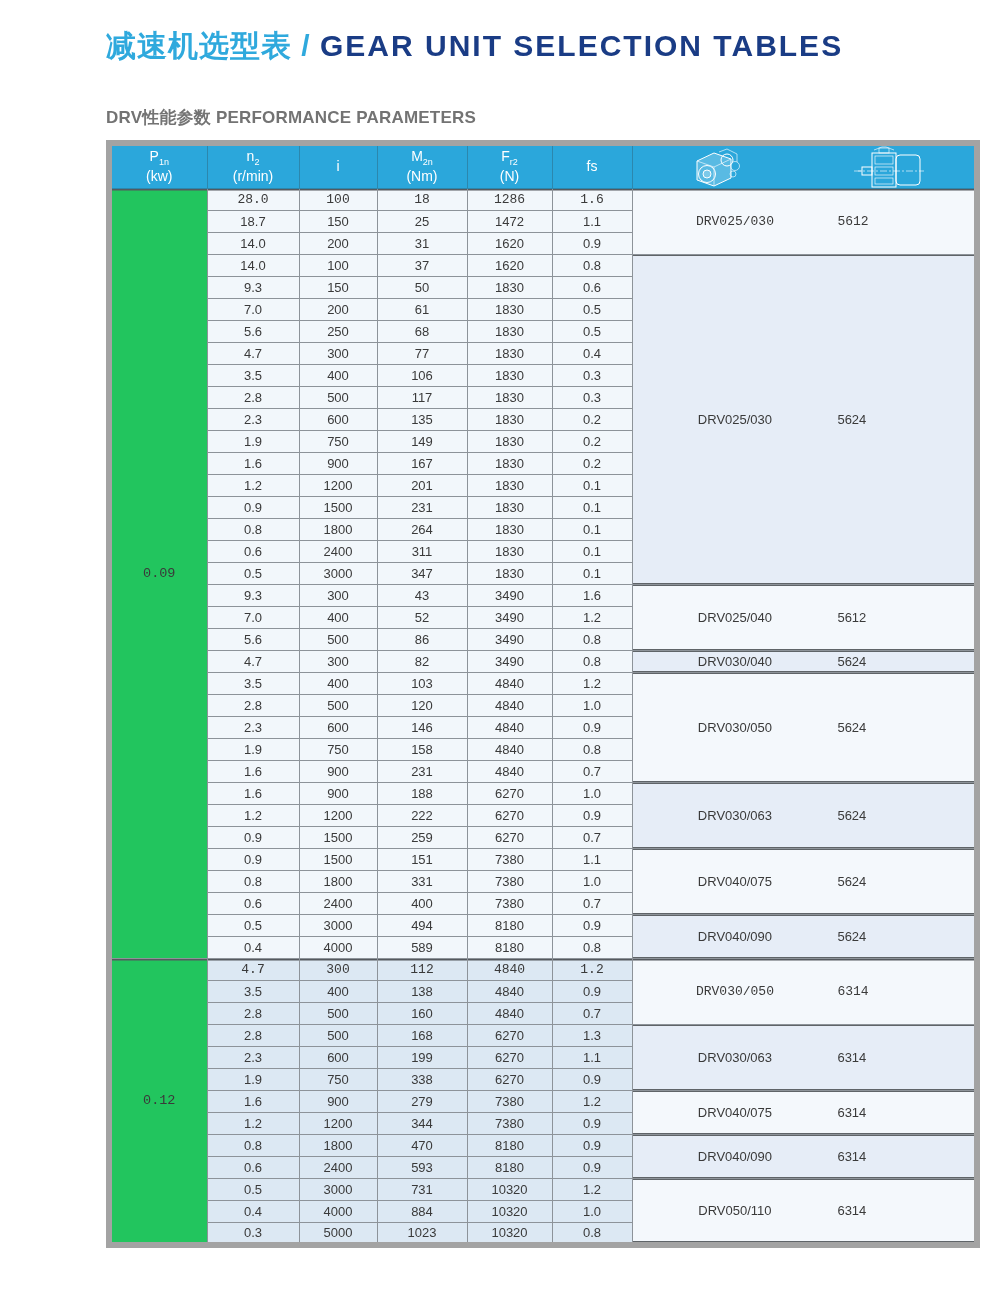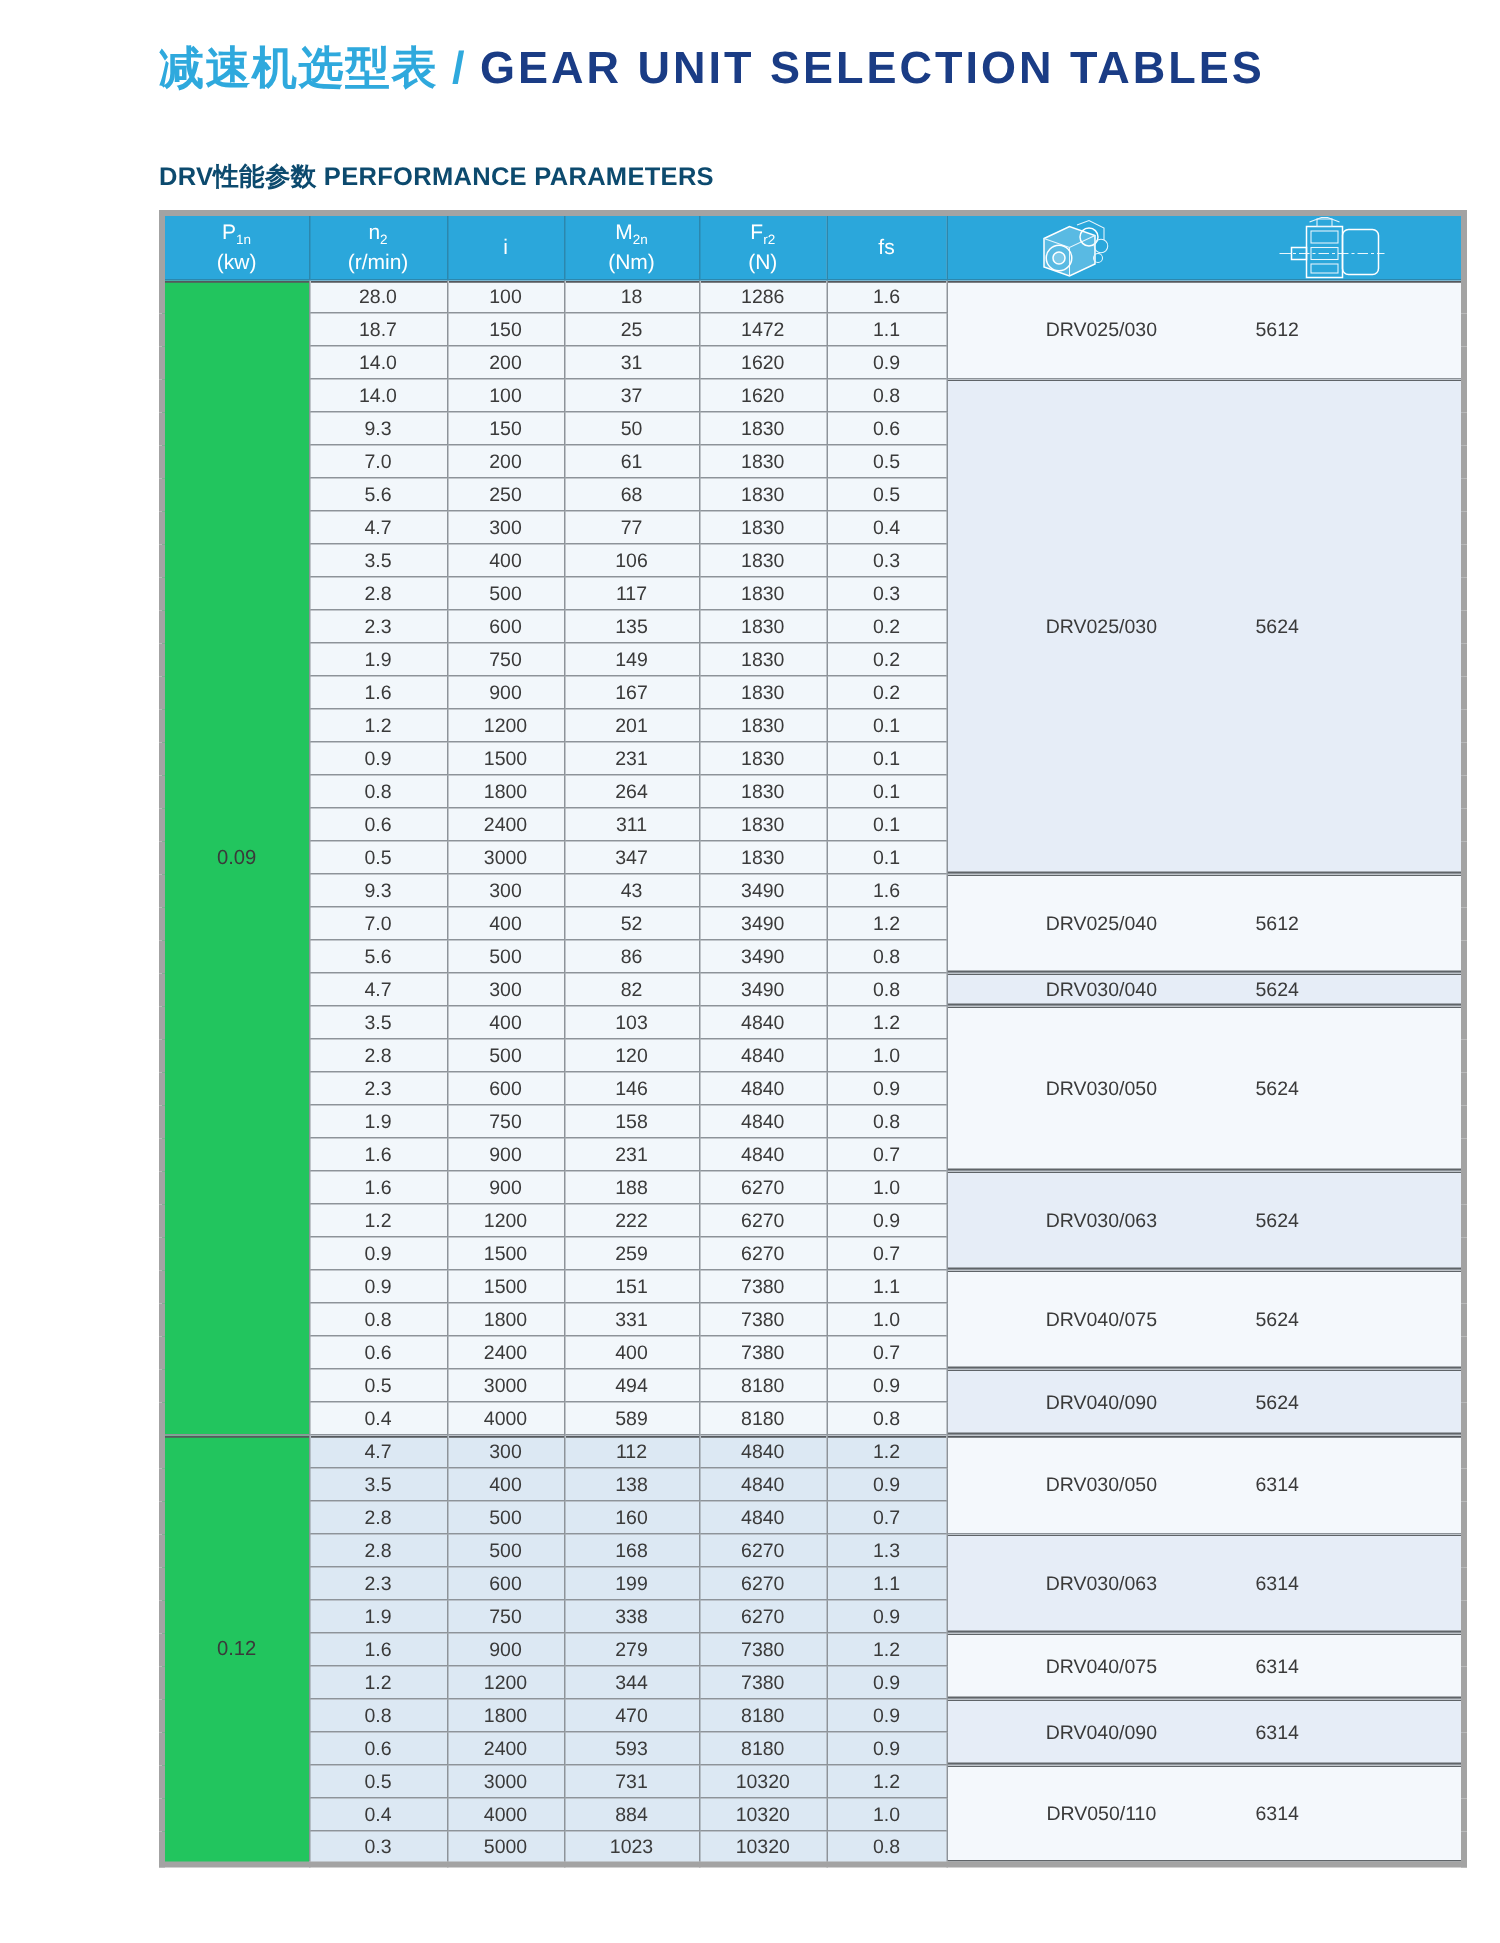--- a/index.html
+++ b/index.html
@@ -22,31 +22,31 @@
     line-height: 40px;
     white-space: nowrap;
     transform-origin: left top;
   }
   .title-zh { color: #2fa9dd; }
   .title-en { color: #1a3c85; letter-spacing: 2px; }
   .subtitle {
     margin-top: 40px;
     font-size: 17px;
     font-weight: 700;
-    color: #0c4a6e;
+    color: #737373;
     letter-spacing: 0.2px;
   }
 
   
   table.perf {
     margin-top: 11px;
     border-collapse: collapse;
     table-layout: fixed;
     width: 868px;
-    border: 4px solid #a3a3a3;
+    border: 6px solid #a3a3a3;
   }
   col.c-p  { width: 98px; }
   col.c-n2 { width: 92px; }
   col.c-i  { width: 78px; }
   col.c-m  { width: 90px; }
   col.c-f  { width: 85px; }
   col.c-fs { width: 80px; }
   col.c-mod{ width: 345px; }
 
   thead th {
@@ -74,21 +74,21 @@
     vertical-align: middle;
     border: 1px solid #8d9399;
     padding: 0;
   }
   td.power-cell { background: #22c55e; font-size: 13.5px; }
   tr.sec0 td.data-cell { background: #f2f7fb; }
   tr.sec1 td.data-cell { background: #dce8f3; }
   td.model-cell.shade-white { background: #f4f8fc; }
   td.model-cell.shade-blue  { background: #e6edf7; }
   td.model-cell { box-shadow: inset 0 1px 0 #5f6468, inset 0 -1px 0 #5f6468; }
-  tr.section-start td { box-shadow: inset 0 1.5px 0 #55595e; }
+  tr.section-start td { box-shadow: inset 0 1.5px 0 #55595e; font-family: Liberation Mono, monospace; }
   td.model-cell .cell-flex { display: flex; width: 100%; align-items: center; }
   td.model-cell .model-name { flex: 6; text-align: center; }
   td.model-cell .bearing-no { flex: 4; text-align: left; }
 
   svg .ln { stroke: #ffffff; fill: none; stroke-width: 1; }
   svg .ln-thin { stroke: #e8f6fd; fill: none; stroke-width: 0.7; }
   svg .fill-soft { fill: rgba(255,255,255,0.22); stroke: #ffffff; stroke-width: 1; }
 </style>
 </head>
 <body>

